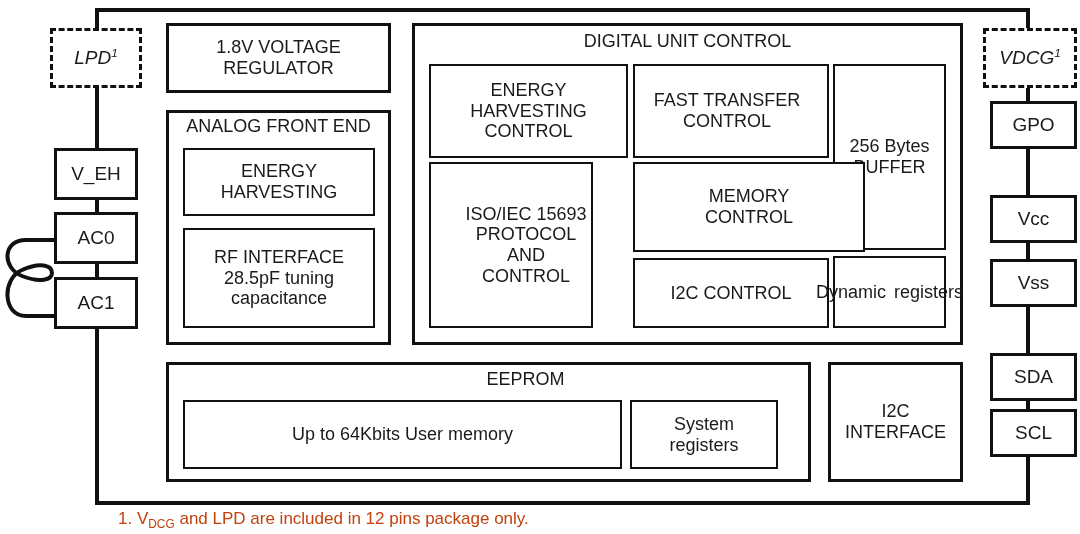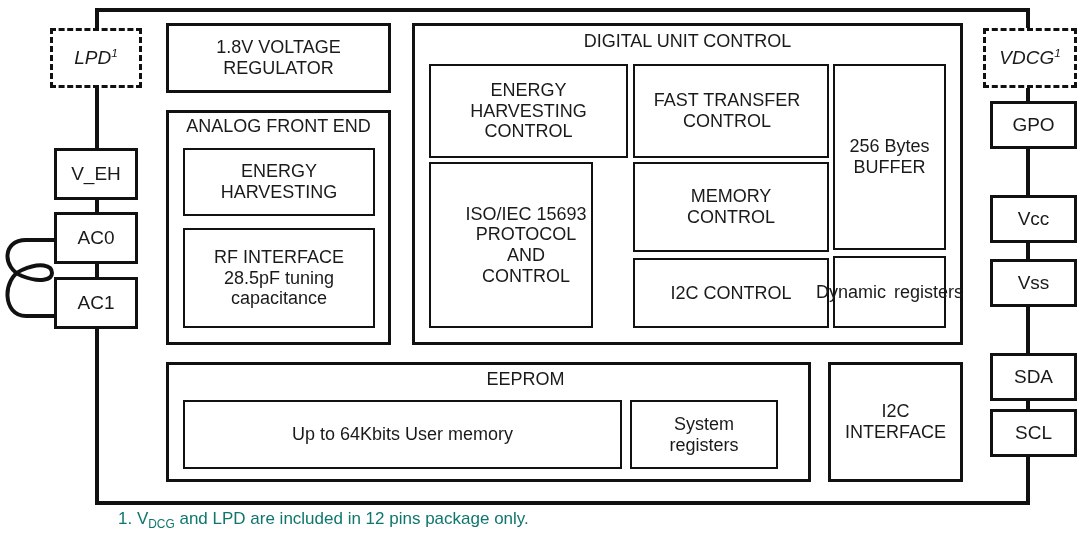--- a/index.html
+++ b/index.html
@@ -46,21 +46,21 @@
     font-size:0.62em;
     vertical-align:super;
     font-style:italic;
   }
   .sub{
     font-size:0.70em;
     vertical-align:sub;
   }
   .footnote{
     position:absolute;
-    color:#0f766e;
+    color:#c2410c;
     font-size:17px;
     white-space:nowrap;
   }
   .coil{position:absolute;}
 </style>
 </head>
 <body>
 
 <div id="root">
 
@@ -168,21 +168,21 @@
     <span class="lbl">256 Bytes</span>
     <span class="lbl">BUFFER</span>
   </div>
 
   <div class="box thin" style="left:429px; top:162px; width:164px; height:166px; font-size:18px; flex-direction:column;padding-left:30px;">
     <span class="lbl">ISO/IEC 15693</span>
     <span class="lbl">PROTOCOL</span>
     <span class="lbl">AND CONTROL</span>
   </div>
 
-  <div class="box thin" style="left:633px; top:162px; width:196px; height:90px; font-size:18px; flex-direction:column;">
+  <div class="box thin" style="left:633px; top:162px; width:232px; height:90px; font-size:18px; flex-direction:column;">
     <span class="lbl">MEMORY</span>
     <span class="lbl">CONTROL</span>
   </div>
 
   <div class="box thin" style="left:633px; top:258px; width:196px; height:70px; font-size:18px;">
     <span class="lbl">I2C CONTROL</span>
   </div>
 
   <div class="box thin" style="left:833px; top:256px; width:113px; height:72px; font-size:18px; flex-direction:row;">
     <span class="lbl">Dynamic</span>

